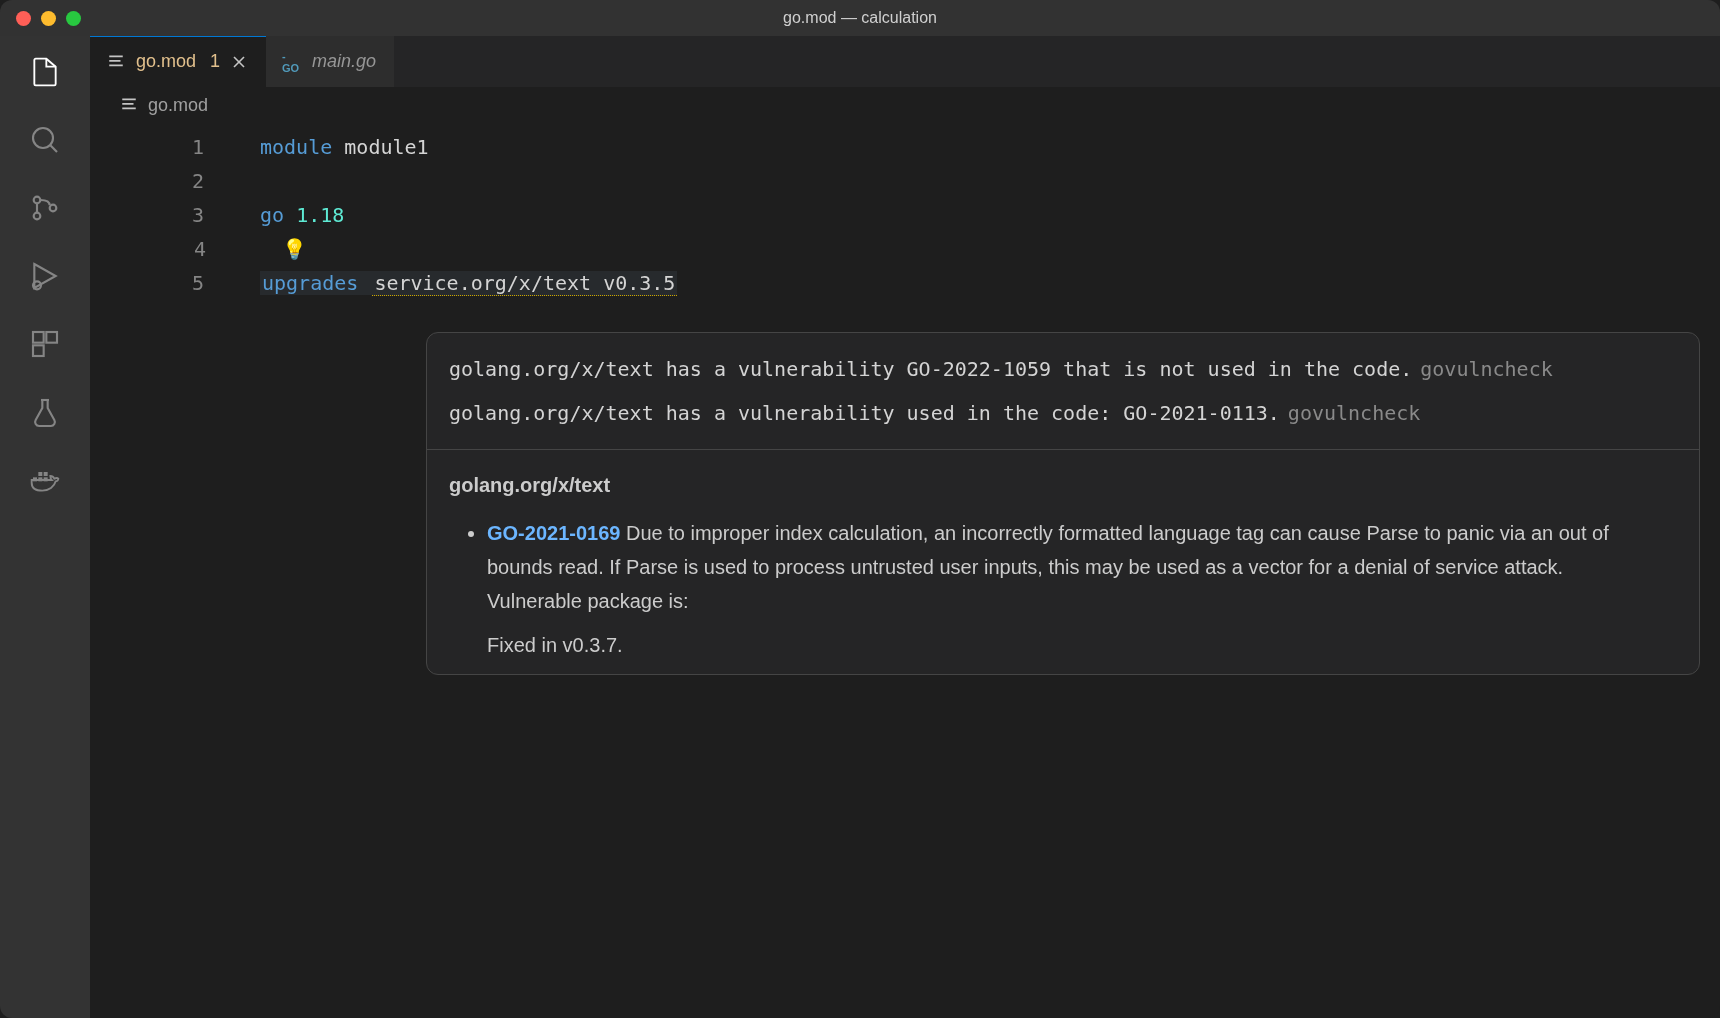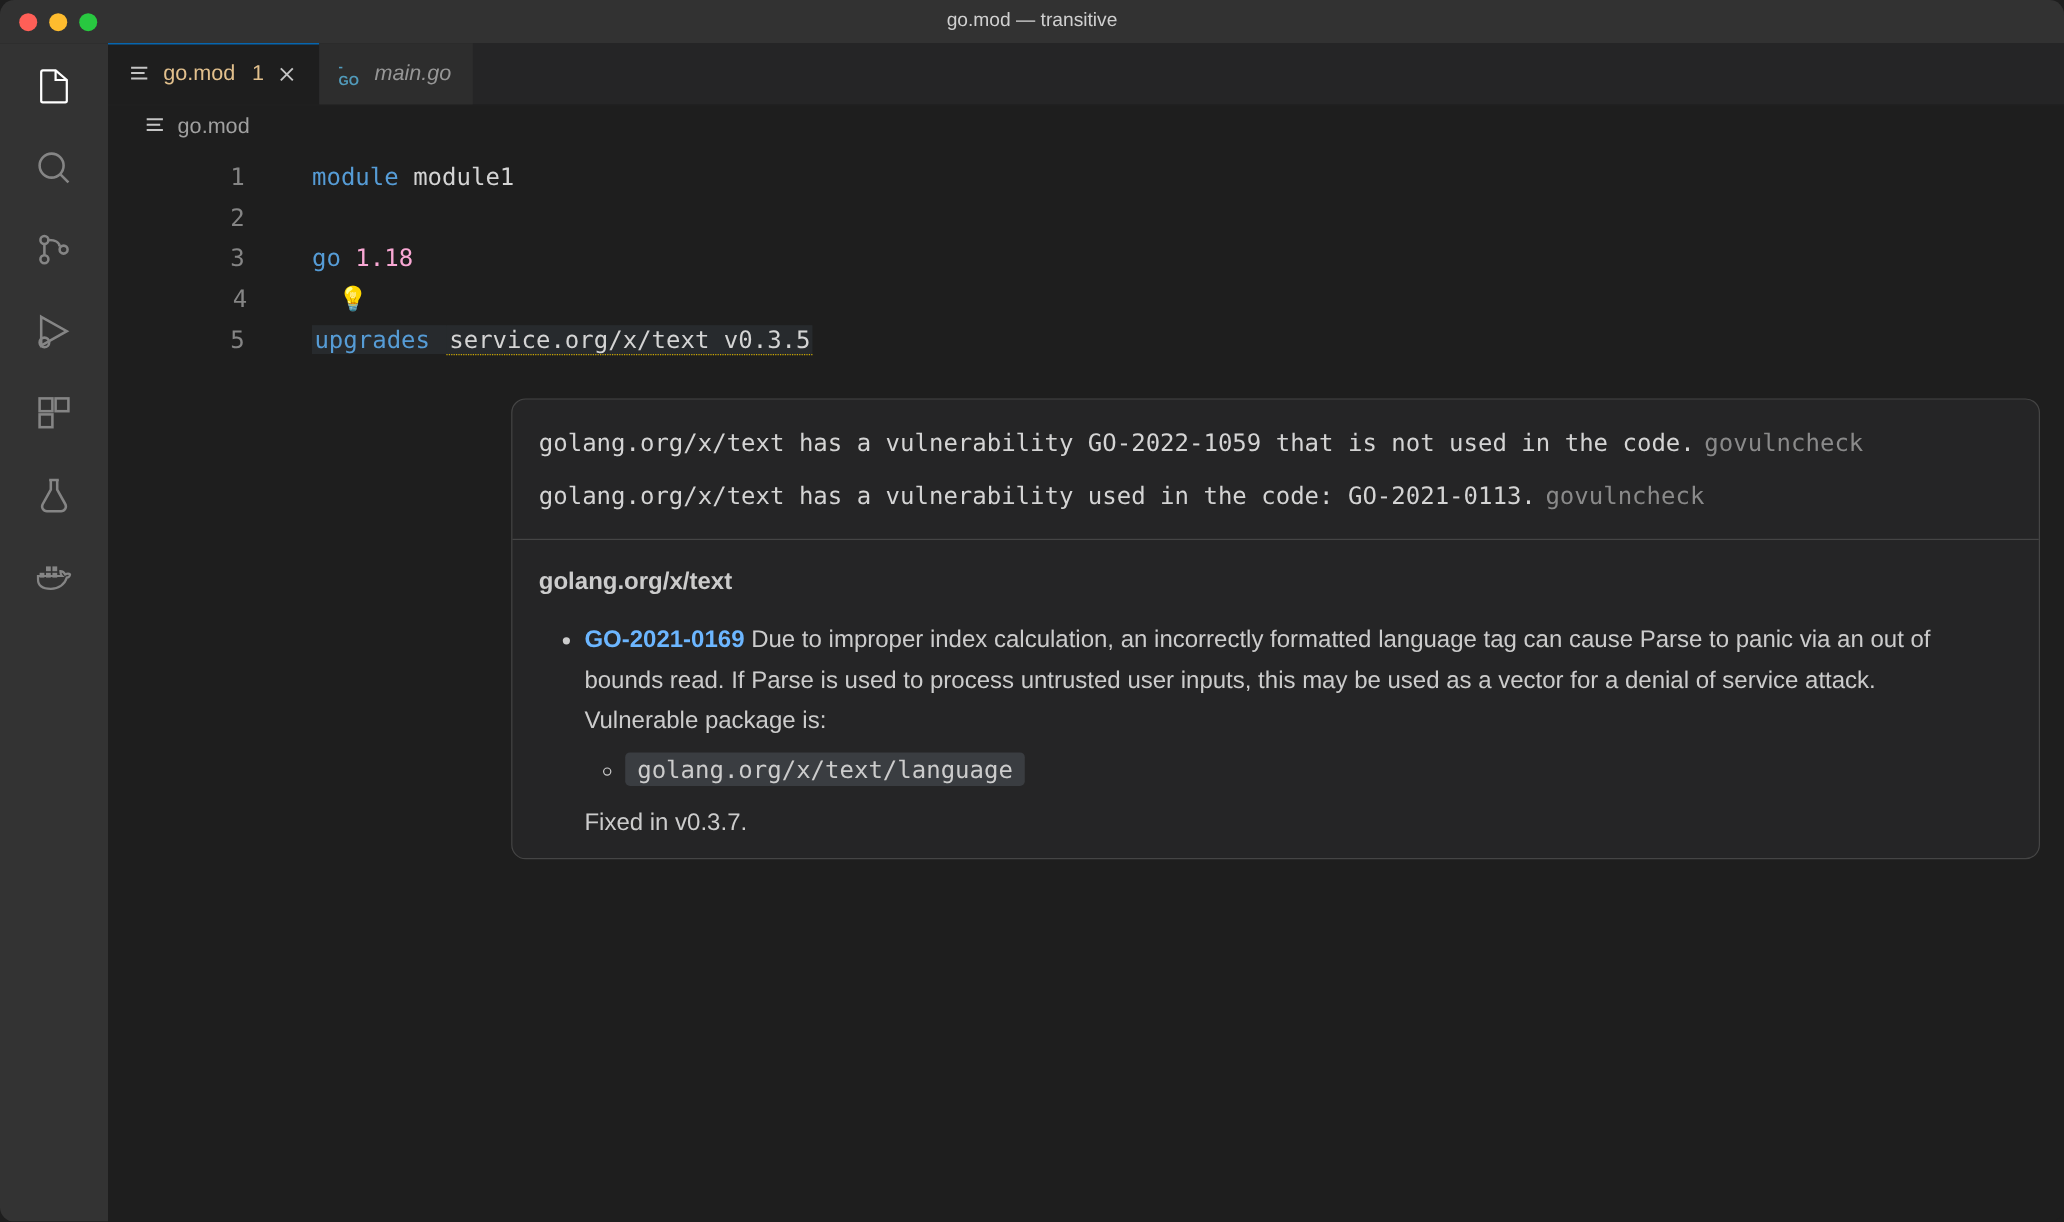--- a/index.html
+++ b/index.html
@@ -120,21 +120,21 @@
 }
 .gutter {
   width: 170px;
   text-align: right;
   padding-right: 56px;
   color: #858585;
   user-select:none;
 }
 .line-content { white-space: pre; }
 .tok-kw { color: #569cd6; }
-.tok-ver { color: #f9a8d4; }
+.tok-ver { color: #5eead4; }
 .tok-plain { color: #d4d4d4; }
 .bulb-line .gutter { padding-right: 54px;}
 .bulb {
   color: #ffcc00;
   display:inline-block;
   transform: translateX(22px);
 }
 .codelens-row {
   padding-left: 226px;
   font-size: 17px;
@@ -201,21 +201,21 @@
 </style>
 </head>
 <body>
 
 <div class="titlebar">
   <div class="traffic-lights">
     <div class="dot red"></div>
     <div class="dot yellow"></div>
     <div class="dot green"></div>
   </div>
-  <div class="title-text">go.mod — transitive</div>
+  <div class="title-text">go.mod — calculation</div>
 </div>
 
 <div class="main-layout">
   <div class="activity-bar">
     <div class="icon-btn active">
       <svg viewBox="0 0 24 24" fill="none" stroke="currentColor" stroke-width="1.4">
           <path d="M13 2H5a1 1 0 0 0-1 1v18a1 1 0 0 0 1 1h14a1 1 0 0 0 1-1V8z"></path>
           <path d="M13 2v6h7"></path>
         </svg>
     </div>
@@ -326,23 +326,20 @@
       <div class="hover-popup">
         <div class="hover-top">
           <div class="msg-line"><span>golang.org/x/text has a vulnerability GO-2022-1059 that is not used in the code.</span><span class="src">govulncheck</span></div>
           <div class="msg-line"><span>golang.org/x/text has a vulnerability used in the code: GO-2021-0113.</span><span class="src">govulncheck</span></div>
         </div>
         <div class="hover-bottom">
           <div class="hb-title">golang.org/x/text</div>
           <ul>
             <li>
               <span class="vulid">GO-2021-0169</span><span> Due to improper index calculation, an incorrectly formatted language tag can cause Parse to panic via an out of bounds read. If Parse is used to process untrusted user inputs, this may be used as a vector for a denial of service attack. Vulnerable package is:</span>
-              <ul class="inner">
-                  <li><span class="code-chip">golang.org/x/text/language</span></li>
-                </ul>
               <div class="fixed-in">Fixed in v0.3.7.</div>
             </li>
           </ul>
         </div>
       </div>
 
     </div>
   </div>
 </div>
 

